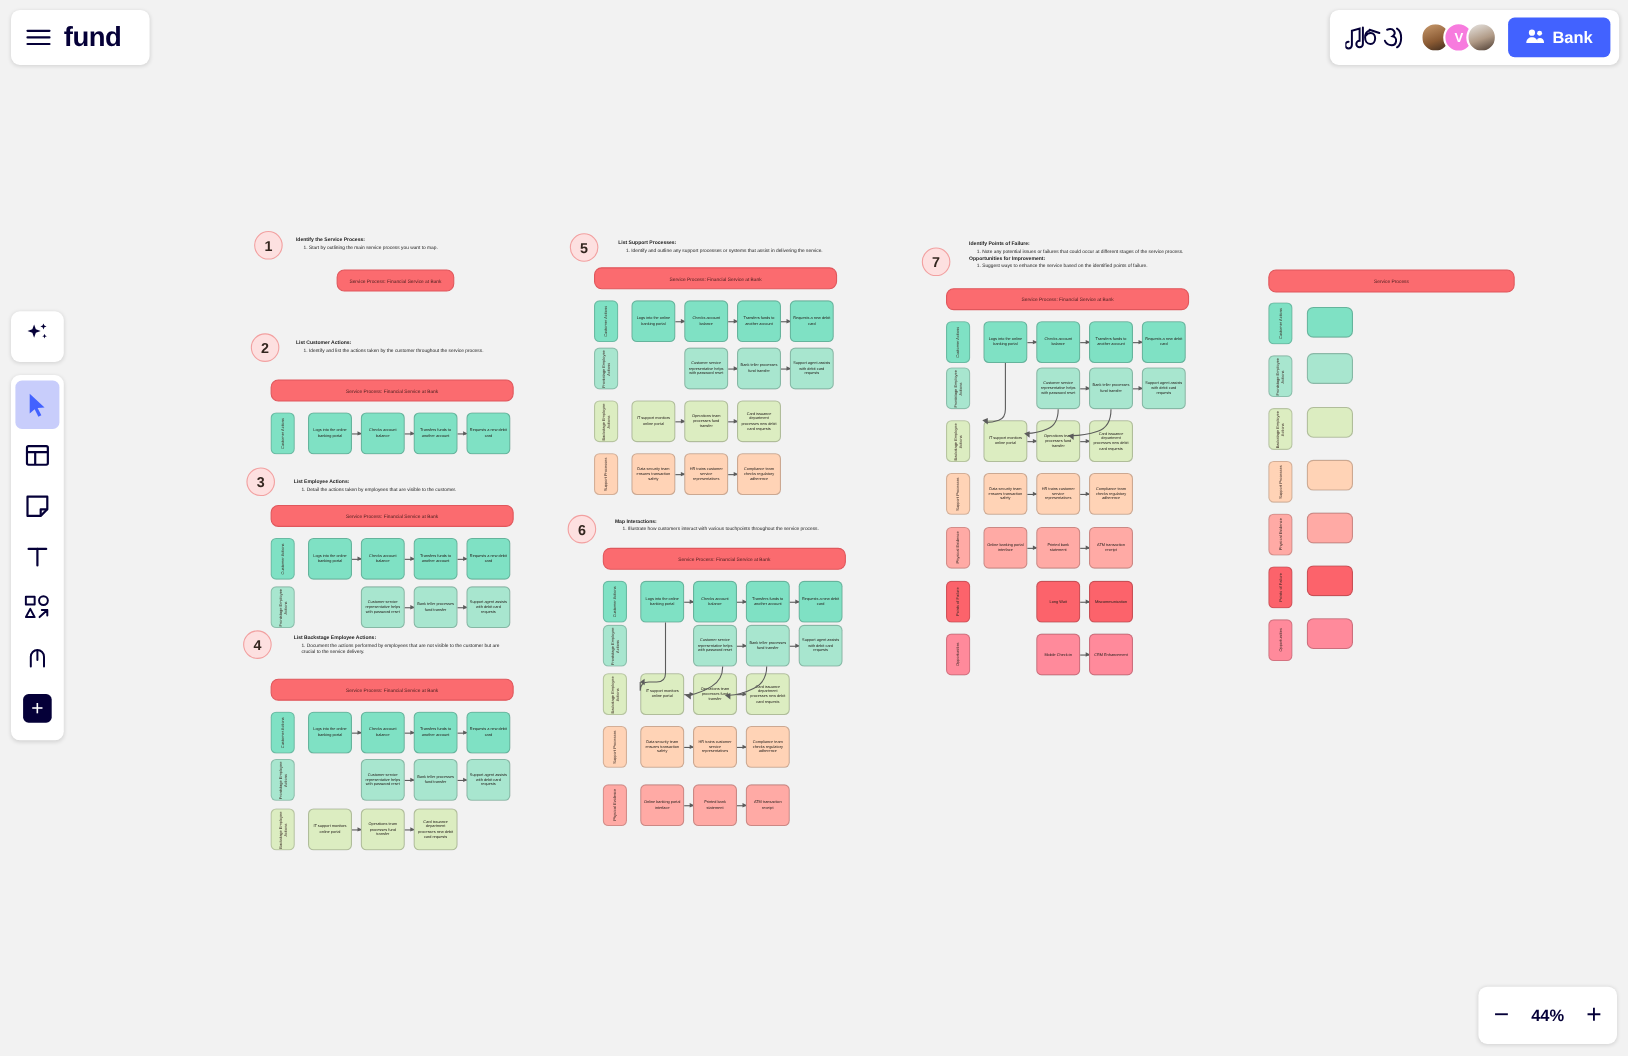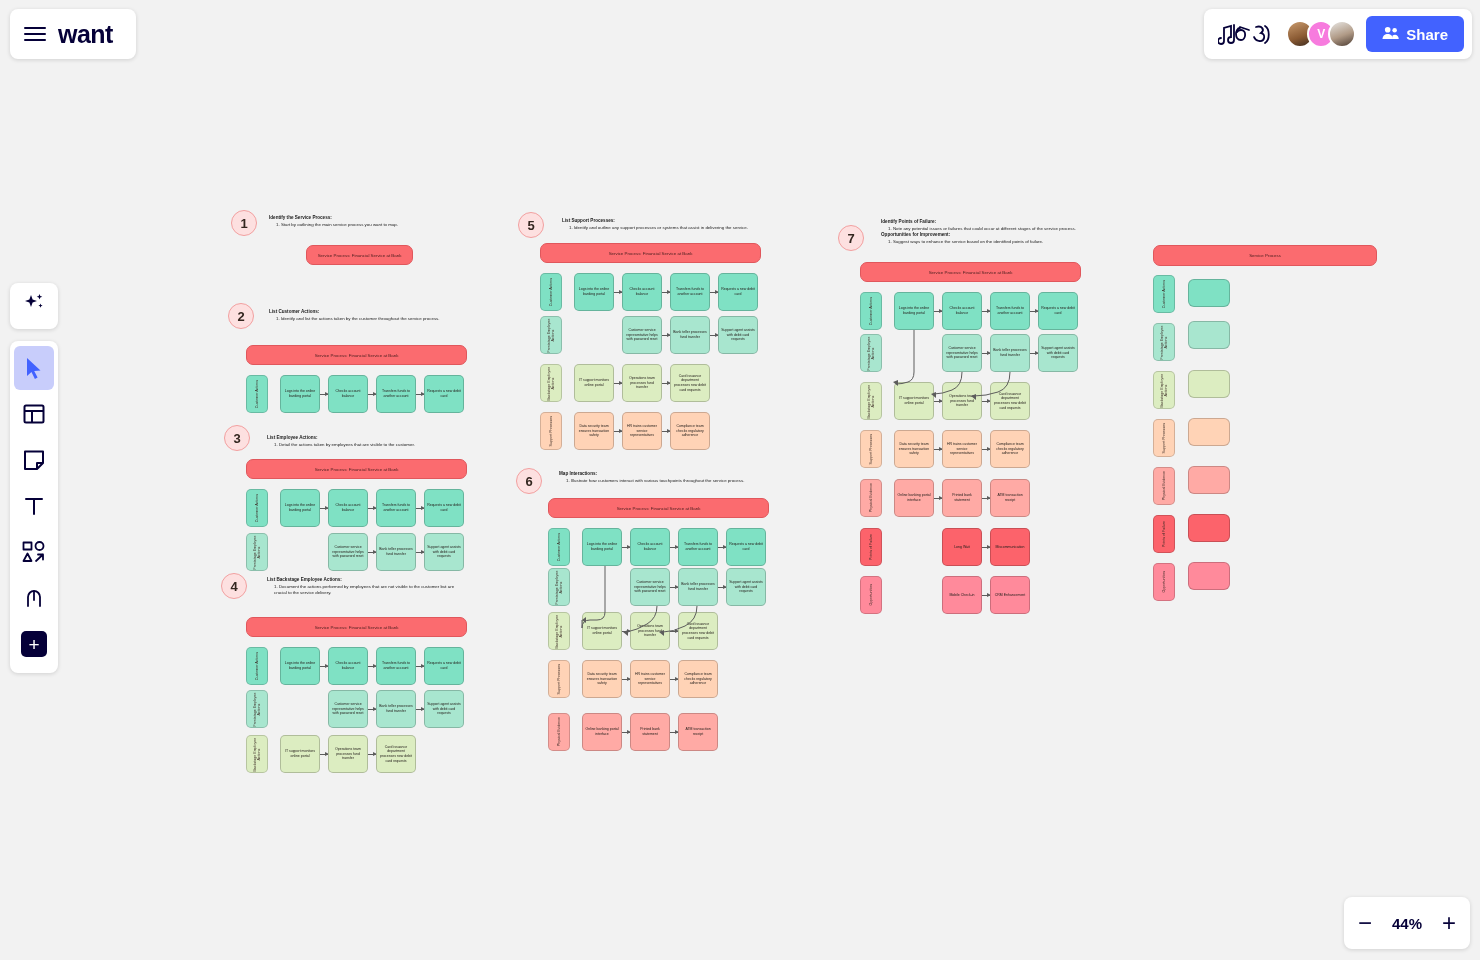--- a/index.html
+++ b/index.html
@@ -137,21 +137,21 @@
 <body>
 
 <div id="canvas">
 
   <div class="topbar-left">
     <div class="hamburger">
         <i></i>
         <i></i>
         <i></i>
       </div>
-    <div class="miro-logo">want</div>
+    <div class="miro-logo">fund</div>
   </div>
 
   <div class="topbar-right">
     <div class="doodle">
       <svg width="54" height="24" viewBox="0 0 54 24">
         <g fill="none" stroke="#050038" stroke-width="1.8" stroke-linecap="round">
           <path d="M3 16 a3 3 0 1 0 3 3 V6 l7-2 v11 a3 3 0 1 0 3 3 V3"></path>
           <path d="M22 6 c-5 0 -6 12 1 12 c5 0 6-10 0-10 c-3 0-4 2-4 2"></path>
           <path d="M22 5 l9 3"></path>
           <path d="M38 5 c6-2 9 3 5 6 c5 1 4 9-2 8 c-4-1-5-4-5-4"></path>
@@ -166,21 +166,21 @@
     </div>
     <button class="share-btn">
       <span>
         <svg width="17" height="15" viewBox="0 0 18 16" fill="#fff">
           <circle cx="6" cy="5" r="3"></circle>
             <path d="M0.5 15 c0-3.6 2.6-5.5 5.5-5.5 s5.5 1.9 5.5 5.5z"></path>
           <circle cx="13.4" cy="5.6" r="2.4"></circle>
             <path d="M10.6 15 h7.2 c0-3-1.9-4.7-4-4.7 -1 0-1.9 .3-2.6 .8"></path>
         </svg>
       </span>
-      <span>Share</span>
+      <span>Bank</span>
     </button>
   </div>
 
   <div class="tool-ai">
     <span>
       <svg width="24" height="24" viewBox="0 0 24 24" fill="#050038">
         <path d="M9 3 l1.6 4.4 L15 9 l-4.4 1.6 L9 15 l-1.6-4.4 L3 9 l4.4-1.6z"></path>
         <path d="M17.5 2 l.8 2 2 .8 -2 .8 -.8 2 -.8-2 -2-.8 2-.8z"></path>
         <path d="M18.5 11.5 l.6 1.5 1.5 .6 -1.5 .6 -.6 1.5 -.6-1.5 -1.5-.6 1.5-.6z"></path>
       </svg>

